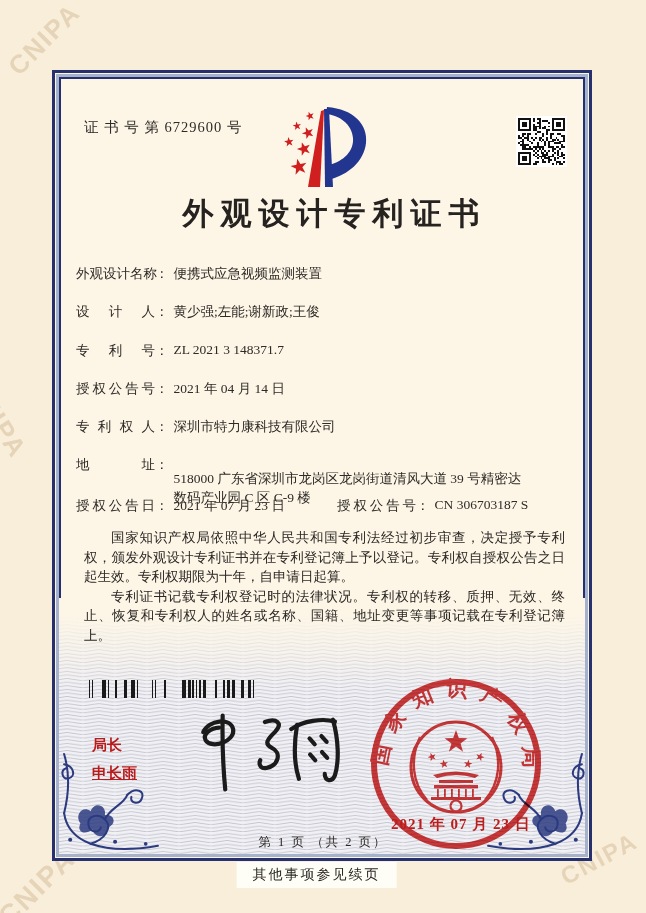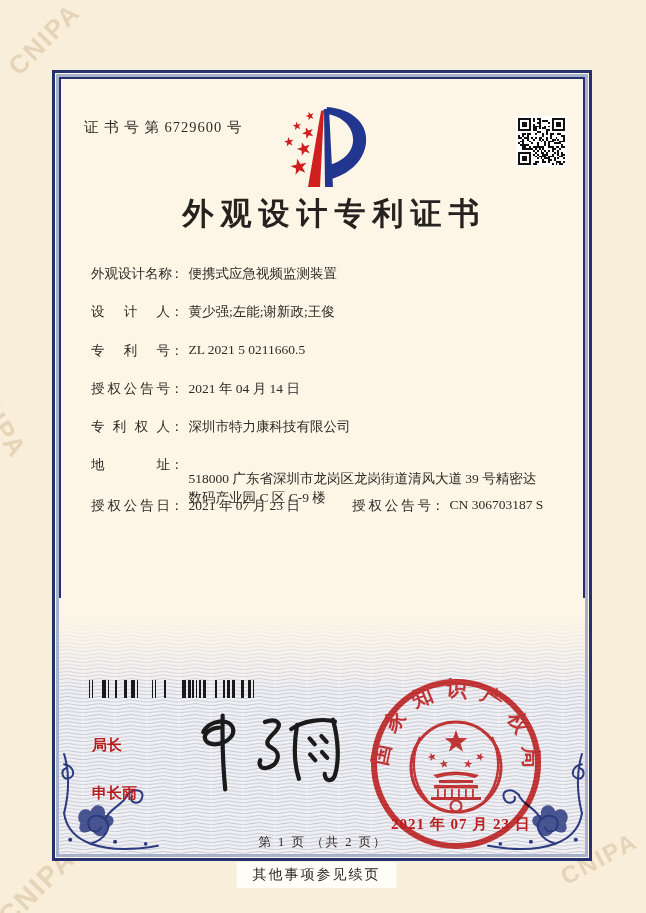--- a/index.html
+++ b/index.html
@@ -43,34 +43,34 @@
   .ornament{position:absolute;width:102px;height:102px;z-index:4;}
   .orn-left{left:60px;top:752px;}
   .orn-right{left:484px;top:752px;transform:scaleX(-1);}
   
   .content{position:absolute;inset:0;z-index:5;}
   .cert-no{position:absolute;left:84px;top:106px;font-size:14.5px;letter-spacing:1px;margin-top:12px;}
   .logo{position:absolute;left:277px;top:101px;width:94px;height:92px;}
   .qr{position:absolute;left:516px;top:116px;width:47px;height:47px;background:#fff;padding:2px;}
   .title{position:absolute;left:0;right:0;top:193px;text-align:center;
     font-size:31px;font-weight:bold;letter-spacing:7px;color:#262220;padding-left:23px;}
-  .row{position:absolute;left:91px;font-size:13.5px;white-space:nowrap;}
+  .row{position:absolute;left:76px;font-size:13.5px;white-space:nowrap;}
   .flabel{display:inline-block;width:79px;text-align:justify;text-align-last:justify;vertical-align:top;}
   .fcolon{display:inline-block;margin-right:5px;vertical-align:top;}
   .fvalue{display:inline-block;vertical-align:top;}
   .addr .fvalue{white-space:normal;width:354px;line-height:18.5px;margin-top:14px;}
   .pair2{position:absolute;left:261px;top:0;}
   .paras{position:absolute;left:84px;top:528px;width:481px;font-size:13.5px;
     line-height:19.6px;text-align:justify;color:#2b2724;}
   .paras p{margin:0;text-indent:2em;}
   .barcode{position:absolute;left:89px;top:680px;width:168px;height:18px;}
   .signer{position:absolute;left:92px;font-family:"Liberation Sans","DejaVu Sans",sans-serif;
     font-weight:bold;font-size:15px;color:#b91c1c;}
   .signer-title{top:736px;}
-  .signer-name{top:784px;}
+  .signer-name{top:764px;text-decoration:underline;}
   .signature{position:absolute;left:188px;top:708px;width:156px;height:90px;transform:rotate(-2deg);}
   .seal{position:absolute;left:367px;top:675px;width:178px;height:178px;z-index:6;
     mix-blend-mode:multiply;opacity:0.88;}
   .seal-date{position:absolute;left:391px;top:815px;z-index:7;font-size:15px;font-weight:bold;
     color:#bb1d1d;letter-spacing:1px;white-space:nowrap;}
   .page-num{position:absolute;left:0;right:0;top:834px;text-align:center;
     font-size:12.5px;letter-spacing:2px;color:#2b2724;}
   .foot-note{position:absolute;left:50%;top:862px;transform:translateX(-54%);
     background:#fffef6;padding:4px 16px;font-size:14px;letter-spacing:2px;color:#2b2724;z-index:5;}
 </style>
@@ -370,38 +370,42 @@
 
     <div class="title">外观设计专利证书</div>
 
     <div class="row" style="top:265px">
       <span class="flabel">外观设计名称</span><span class="fcolon">：</span><span class="fvalue">便携式应急视频监测装置</span>
     </div>
     <div class="row" style="top:303px">
       <span class="flabel">设计人</span><span class="fcolon">：</span><span class="fvalue">黄少强;左能;谢新政;王俊</span>
     </div>
     <div class="row" style="top:342px">
-      <span class="flabel">专利号</span><span class="fcolon">：</span><span class="fvalue">ZL 2021 5 0211660.5</span>
+      <span class="flabel">专利号</span><span class="fcolon">：</span><span class="fvalue">ZL 2021 3 148371.7</span>
     </div>
     <div class="row" style="top:380px">
       <span class="flabel">授权公告号</span><span class="fcolon">：</span><span class="fvalue">2021 年 04 月 14 日</span>
     </div>
     <div class="row" style="top:418px">
       <span class="flabel">专利权人</span><span class="fcolon">：</span><span class="fvalue">深圳市特力康科技有限公司</span>
     </div>
     <div class="row addr" style="top:456px">
       <span class="flabel">地址</span><span class="fcolon">：</span><span class="fvalue">518000 广东省深圳市龙岗区龙岗街道清风大道 39 号精密达数码产业园 C 区 C-9 楼</span>
     </div>
     <div class="row" style="top:497px">
       <span class="flabel">授权公告日</span><span class="fcolon">：</span><span class="fvalue">2021 年 07 月 23 日</span>
       <span class="pair2">
         <span class="flabel">授权公告号</span><span class="fcolon">：</span><span class="fvalue">CN 306703187 S</span>
       </span>
     </div>
 
+    <div class="paras">
+      <p>国家知识产权局依照中华人民共和国专利法经过初步审查，决定授予专利权，颁发外观设计专利证书并在专利登记簿上予以登记。专利权自授权公告之日起生效。专利权期限为十年，自申请日起算。</p>
+      <p>专利证书记载专利权登记时的法律状况。专利权的转移、质押、无效、终止、恢复和专利权人的姓名或名称、国籍、地址变更等事项记载在专利登记簿上。</p>
+    </div>
 
     <svg class="barcode" viewBox="0 0 168 18" preserveAspectRatio="none" shape-rendering="crispEdges" xmlns="http://www.w3.org/2000/svg">
       <g id="bc-bars" fill="#1a1a1a">
           <rect x="0.0" y="0" width="1.4" height="18"></rect>
           <rect x="2.6" y="0" width="1.4" height="18"></rect>
           <rect x="13.4" y="0" width="3.2" height="18"></rect>
           <rect x="18.8" y="0" width="1.4" height="18"></rect>
           <rect x="25.8" y="0" width="2.2" height="18"></rect>
           <rect x="34.6" y="0" width="3.2" height="18"></rect>
           <rect x="42.4" y="0" width="3.2" height="18"></rect>

